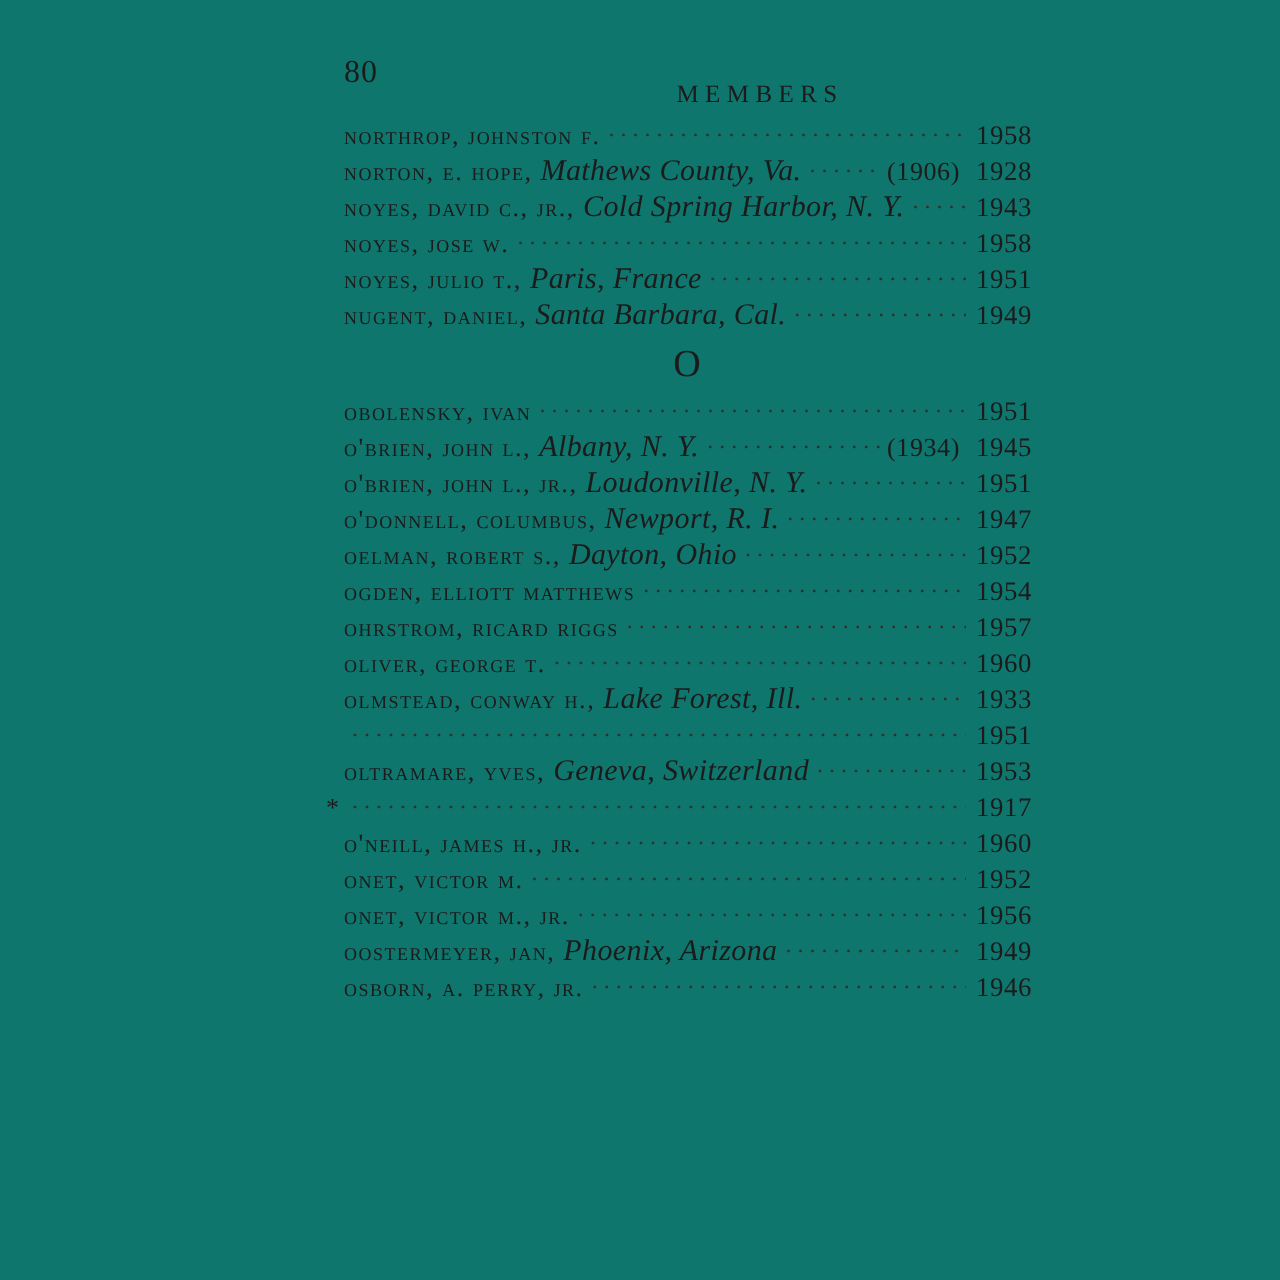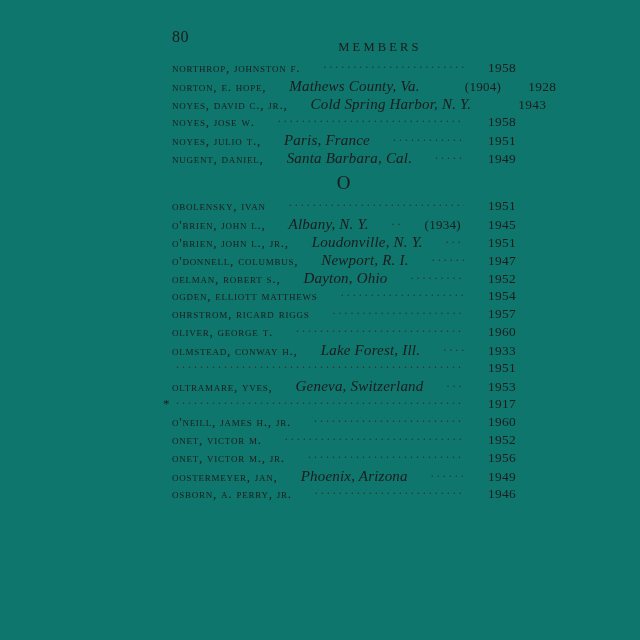--- a/index.html
+++ b/index.html
@@ -72,21 +72,20 @@
     letter-spacing: 1px;
   }
 
   .entry {
     position: relative;
     display: flex;
     align-items: baseline;
     height: 18px;
     white-space: nowrap;
     font-size: 12.6px;
-    gap: 19px;
   }
 
   .star {
     position: absolute;
     left: -9px;
     top: 1px;
     font-size: 13px;
     line-height: 1;
   }
 
@@ -155,21 +154,21 @@
   <div class="entries block-n">
       <div class="entry">
         <span class="name">NORTHROP, JOHNSTON F.</span>
         <span class="leader"></span>
         <span class="elected">1958</span>
       </div>
       <div class="entry">
         <span class="name">NORTON, E. HOPE,</span>
         <span class="place">Mathews County, Va.</span>
         <span class="leader"></span>
-        <span class="joined">(1904)</span>
+        <span class="joined">(1906)</span>
         <span class="elected">1928</span>
       </div>
       <div class="entry">
         <span class="name">NOYES, DAVID C., JR.,</span>
         <span class="place">Cold Spring Harbor, N. Y.</span>
         <span class="leader"></span>
         <span class="elected">1943</span>
       </div>
       <div class="entry">
         <span class="name">NOYES, JOSE W.</span>

